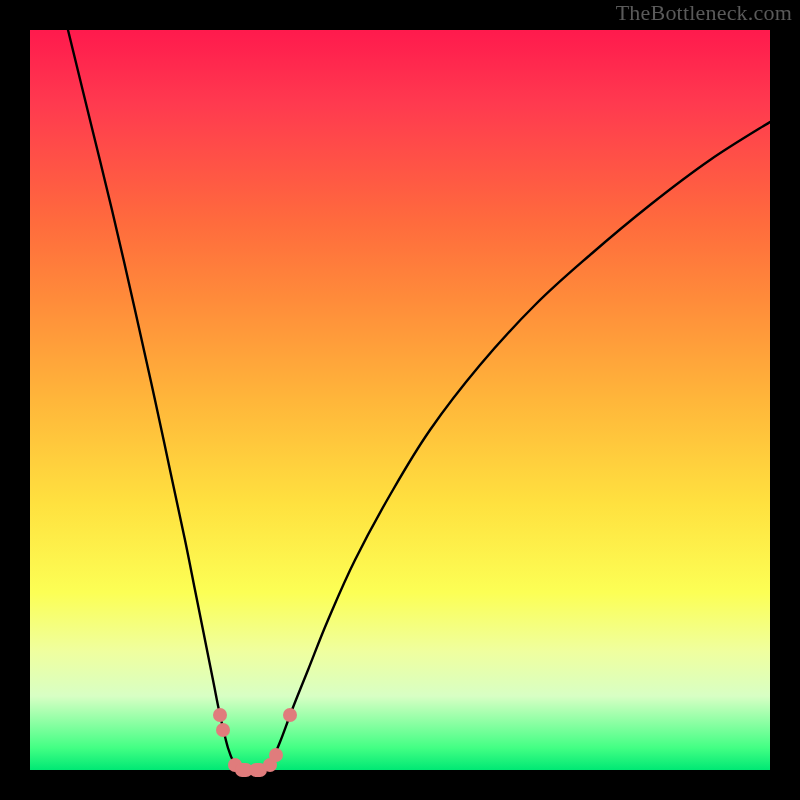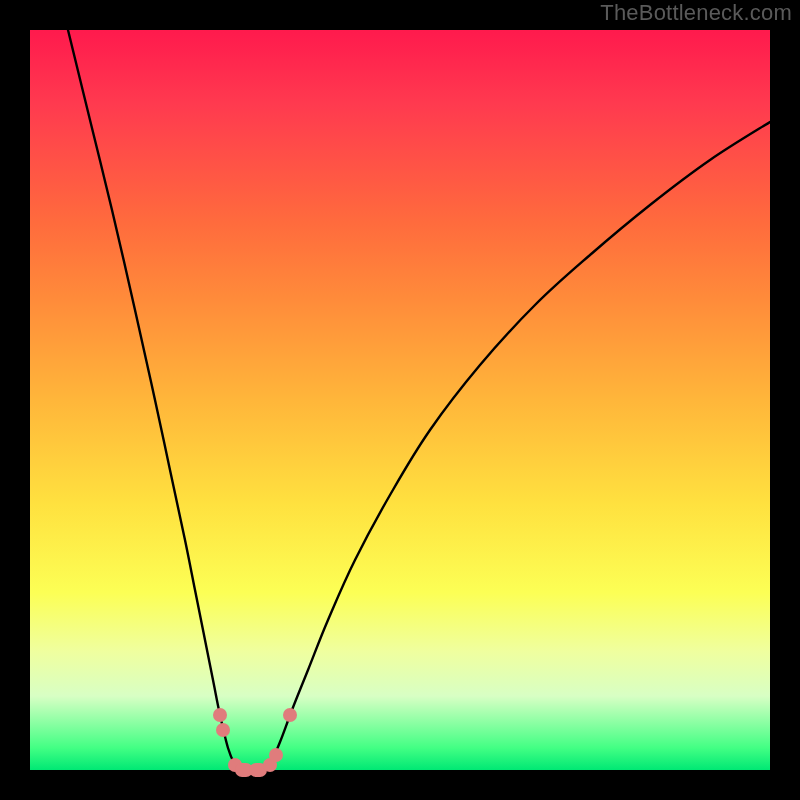--- a/index.html
+++ b/index.html
@@ -39,21 +39,21 @@
     position: absolute;
     left: 0;
     top: 0;
     width: 740px;
     height: 740px;
   }
   #watermark {
     position: absolute;
     top: 0;
     right: 8px;
-    font-family: Liberation Sans, sans-serif;
+    font-family: Liberation Serif, serif;
     font-size: 22px;
     font-weight: 500;
     color: #5a5a5a;
     letter-spacing: 0.2px;
     user-select: none;
     margin-left: 38px;
   }
   .marker {
     position: absolute;
     width: 14px;

